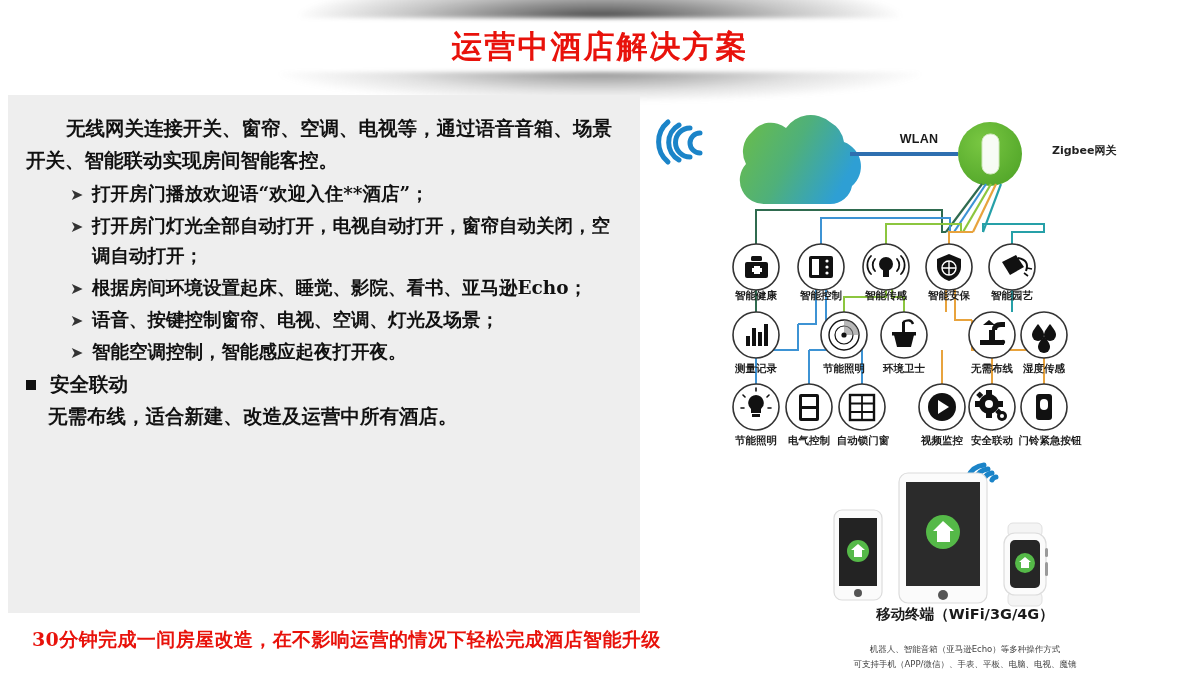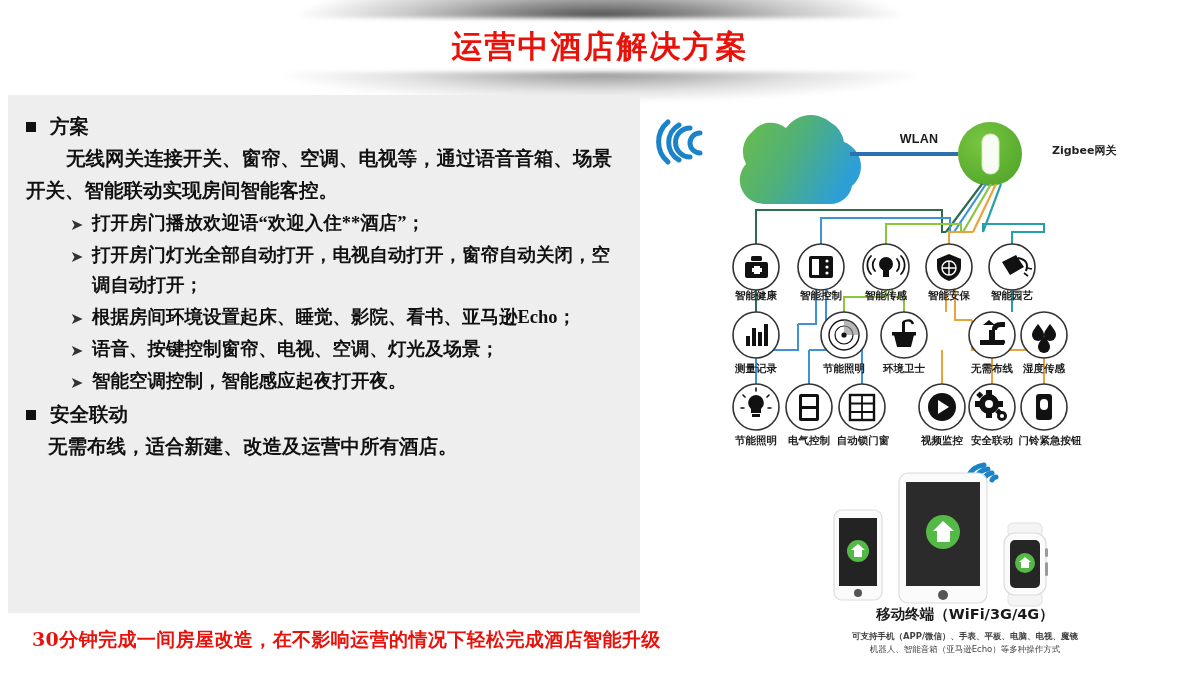--- a/index.html
+++ b/index.html
@@ -55,21 +55,21 @@
   .lvl2 {
     display: flex; align-items: flex-start;
     font-size: 18.5px; font-weight: bold; color: #111;
     line-height: 1.62; margin-left: 44px; margin-bottom: 2px;
     font-family: "DejaVu Serif", "Liberation Serif", serif;
   }
   .lvl2 .arw {
     flex: none; width: 22px; color: #333; font-size: 16px; margin-top: 3px;
     font-family: "DejaVu Sans", sans-serif;
   }
-  .lvl2 .txt { flex: 1; font-family: Liberation Serif, serif; }
+  .lvl2 .txt { flex: 1; }
 
   .footer-note {
     position: absolute; left: 32px; top: 627px;
     font-size: 19px; font-weight: bold; color: #e8120b; letter-spacing: .4px;
     font-family: "DejaVu Serif", "Liberation Serif", serif;
   }
 
   
   .diagram { position: absolute; left: 646px; top: 92px; width: 554px; height: 584px; }
   .diagram svg { position: absolute; left: 0; top: 0; }
@@ -99,38 +99,34 @@
   .mobile-title {
     position: absolute; left: 800px; top: 605px; width: 330px; text-align: center;
     font-size: 14.5px; font-weight: bold; color: #1a1a1a;
     font-family: "DejaVu Sans", "Liberation Sans", sans-serif;
   }
   .mobile-sub {
     position: absolute; width: 360px; text-align: center;
     font-size: 8.5px; color: #444; line-height: 1.5;
     font-family: "DejaVu Sans", "Liberation Sans", sans-serif;
   }
-  .mobile-sub.l1 { left: 785px; top: 630px; font-weight: bold; }
+  .mobile-sub.l1 { left: 785px; top: 658px; }
   .mobile-sub.l2 { left: 785px; top: 643px; }
 </style>
 </head>
 <body>
 
 <div id="slide">
 
   <div class="title-shadow-top"></div>
   <div class="title-shadow-bottom"></div>
   <div class="slide-title">运营中酒店解决方案</div>
 
   <div class="left-panel">
 
-    <div class="lvl1">
-      <span class="sq"></span>
-      <span>方案</span>
-    </div>
     <div class="para">无线网关连接开关、窗帘、空调、电视等，通过语音音箱、场景开关、智能联动实现房间智能客控。</div>
 
     <div class="lvl2">
       <span class="arw">➤</span>
       <span class="txt">打开房门播放欢迎语“欢迎入住**酒店”；</span>
     </div>
     <div class="lvl2">
       <span class="arw">➤</span>
       <span class="txt">打开房门灯光全部自动打开，电视自动打开，窗帘自动关闭，空调自动打开；</span>
     </div>

